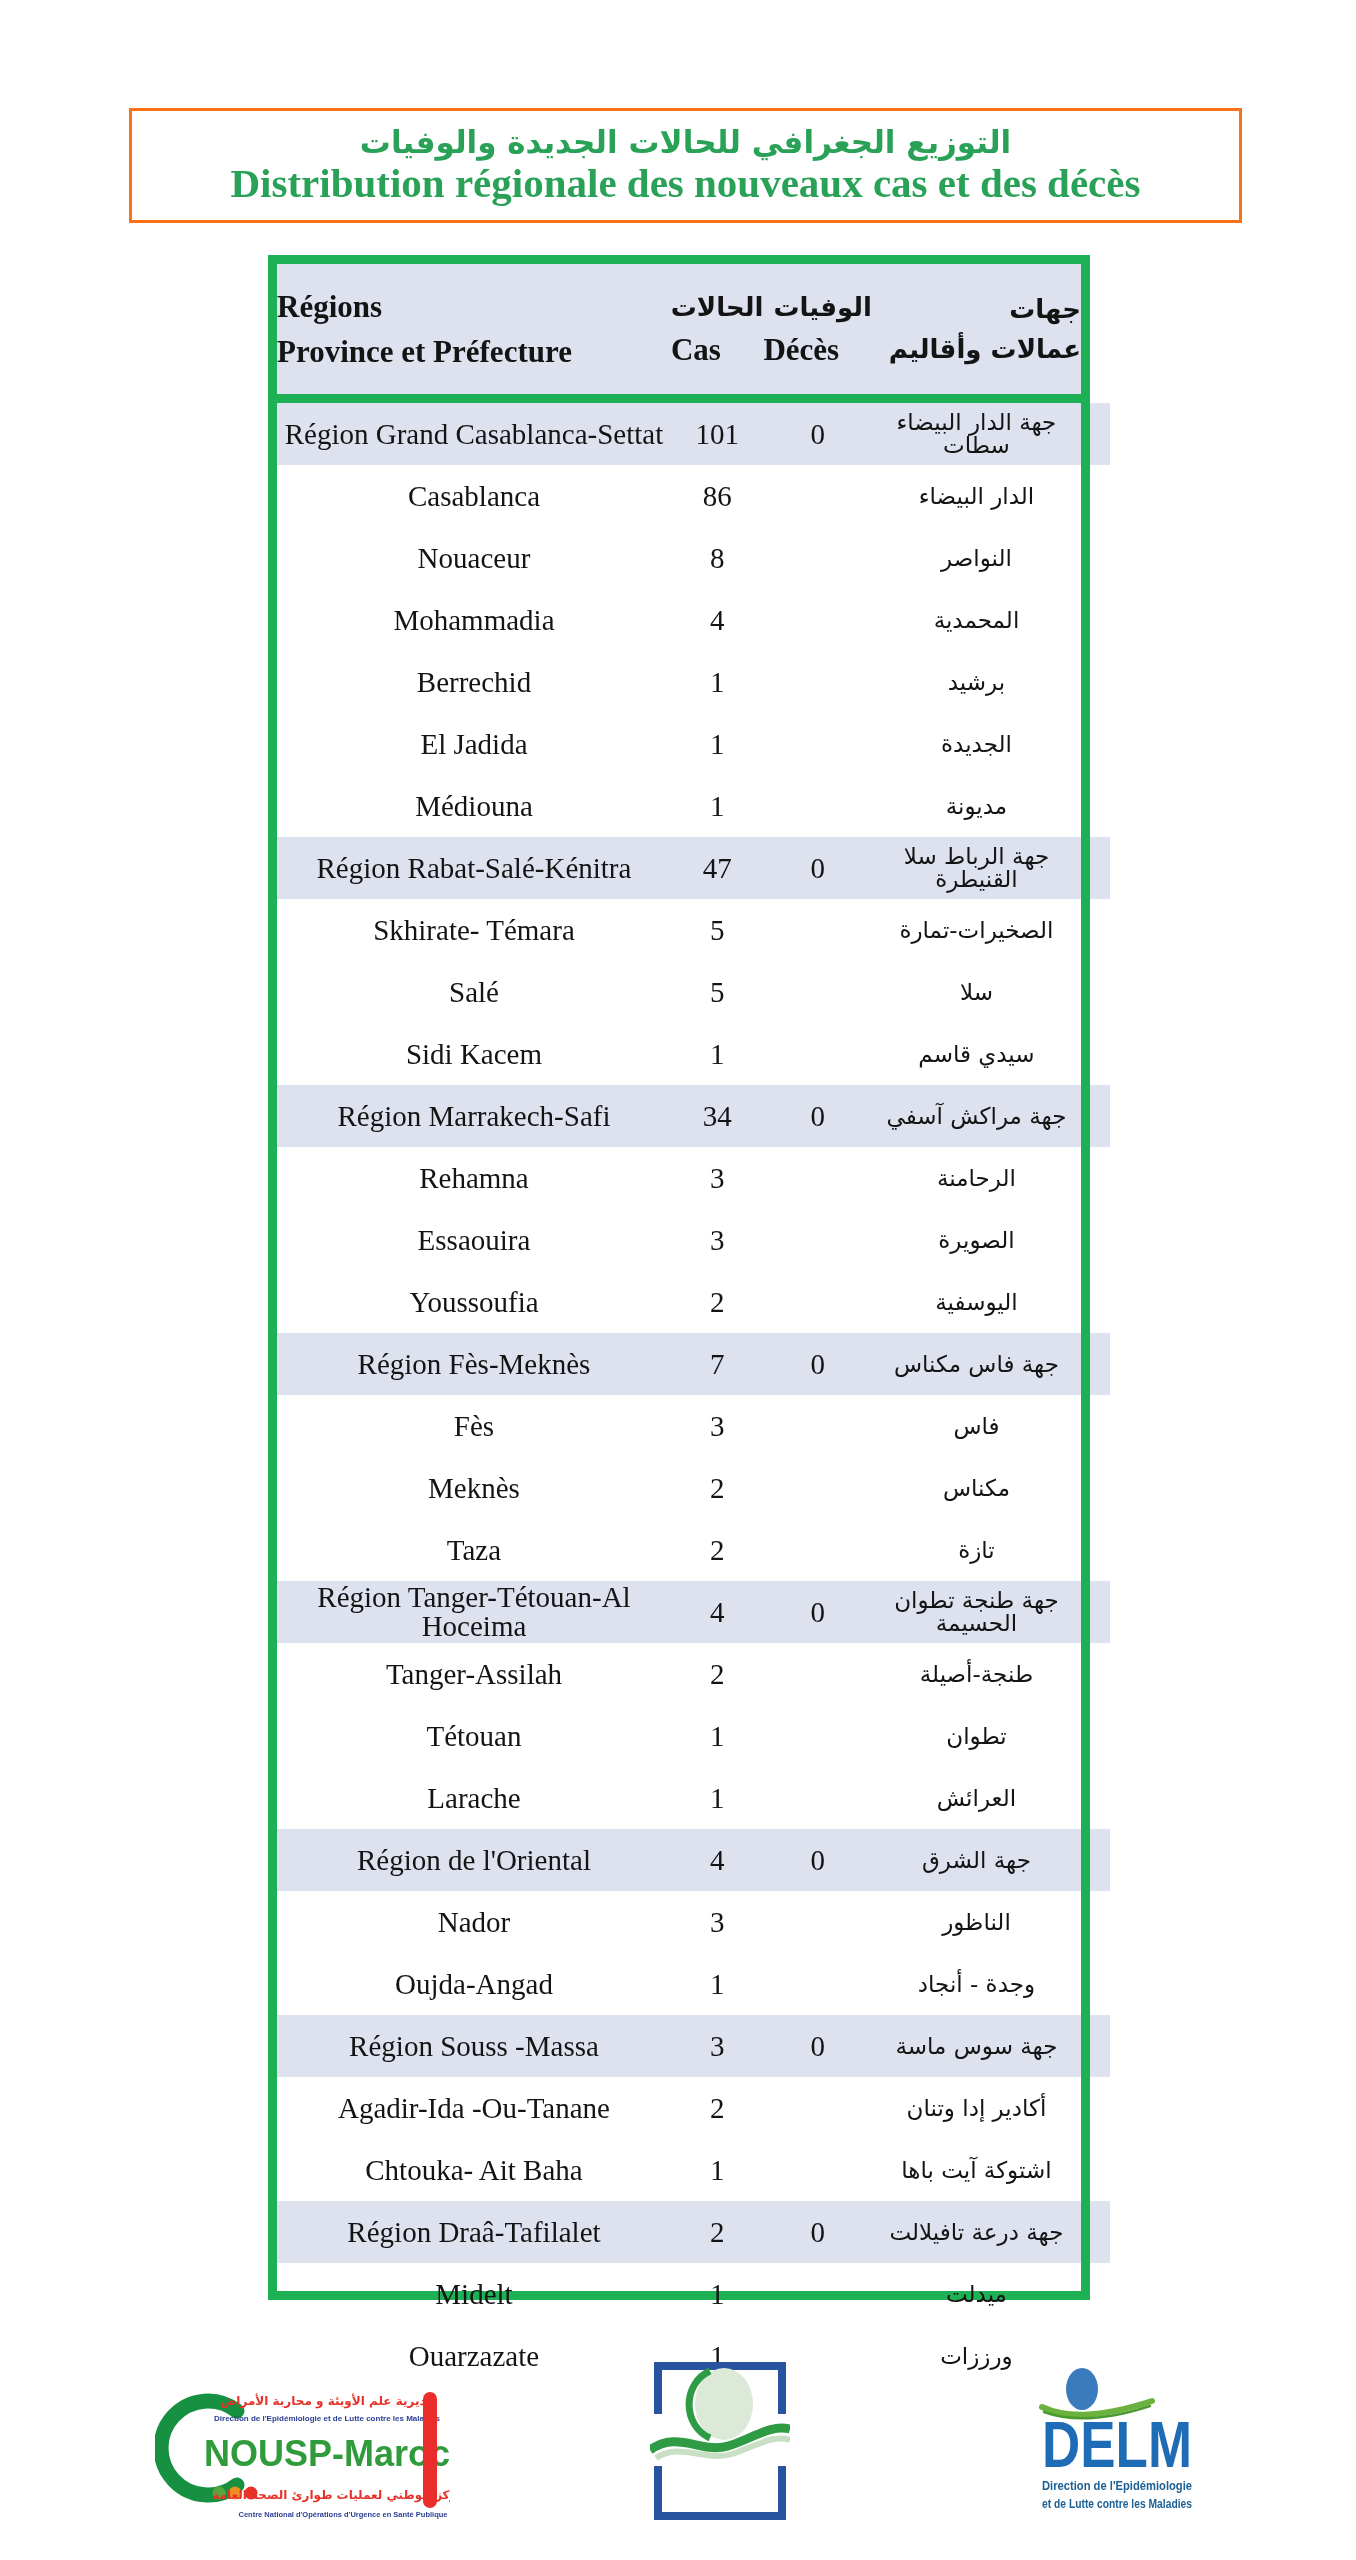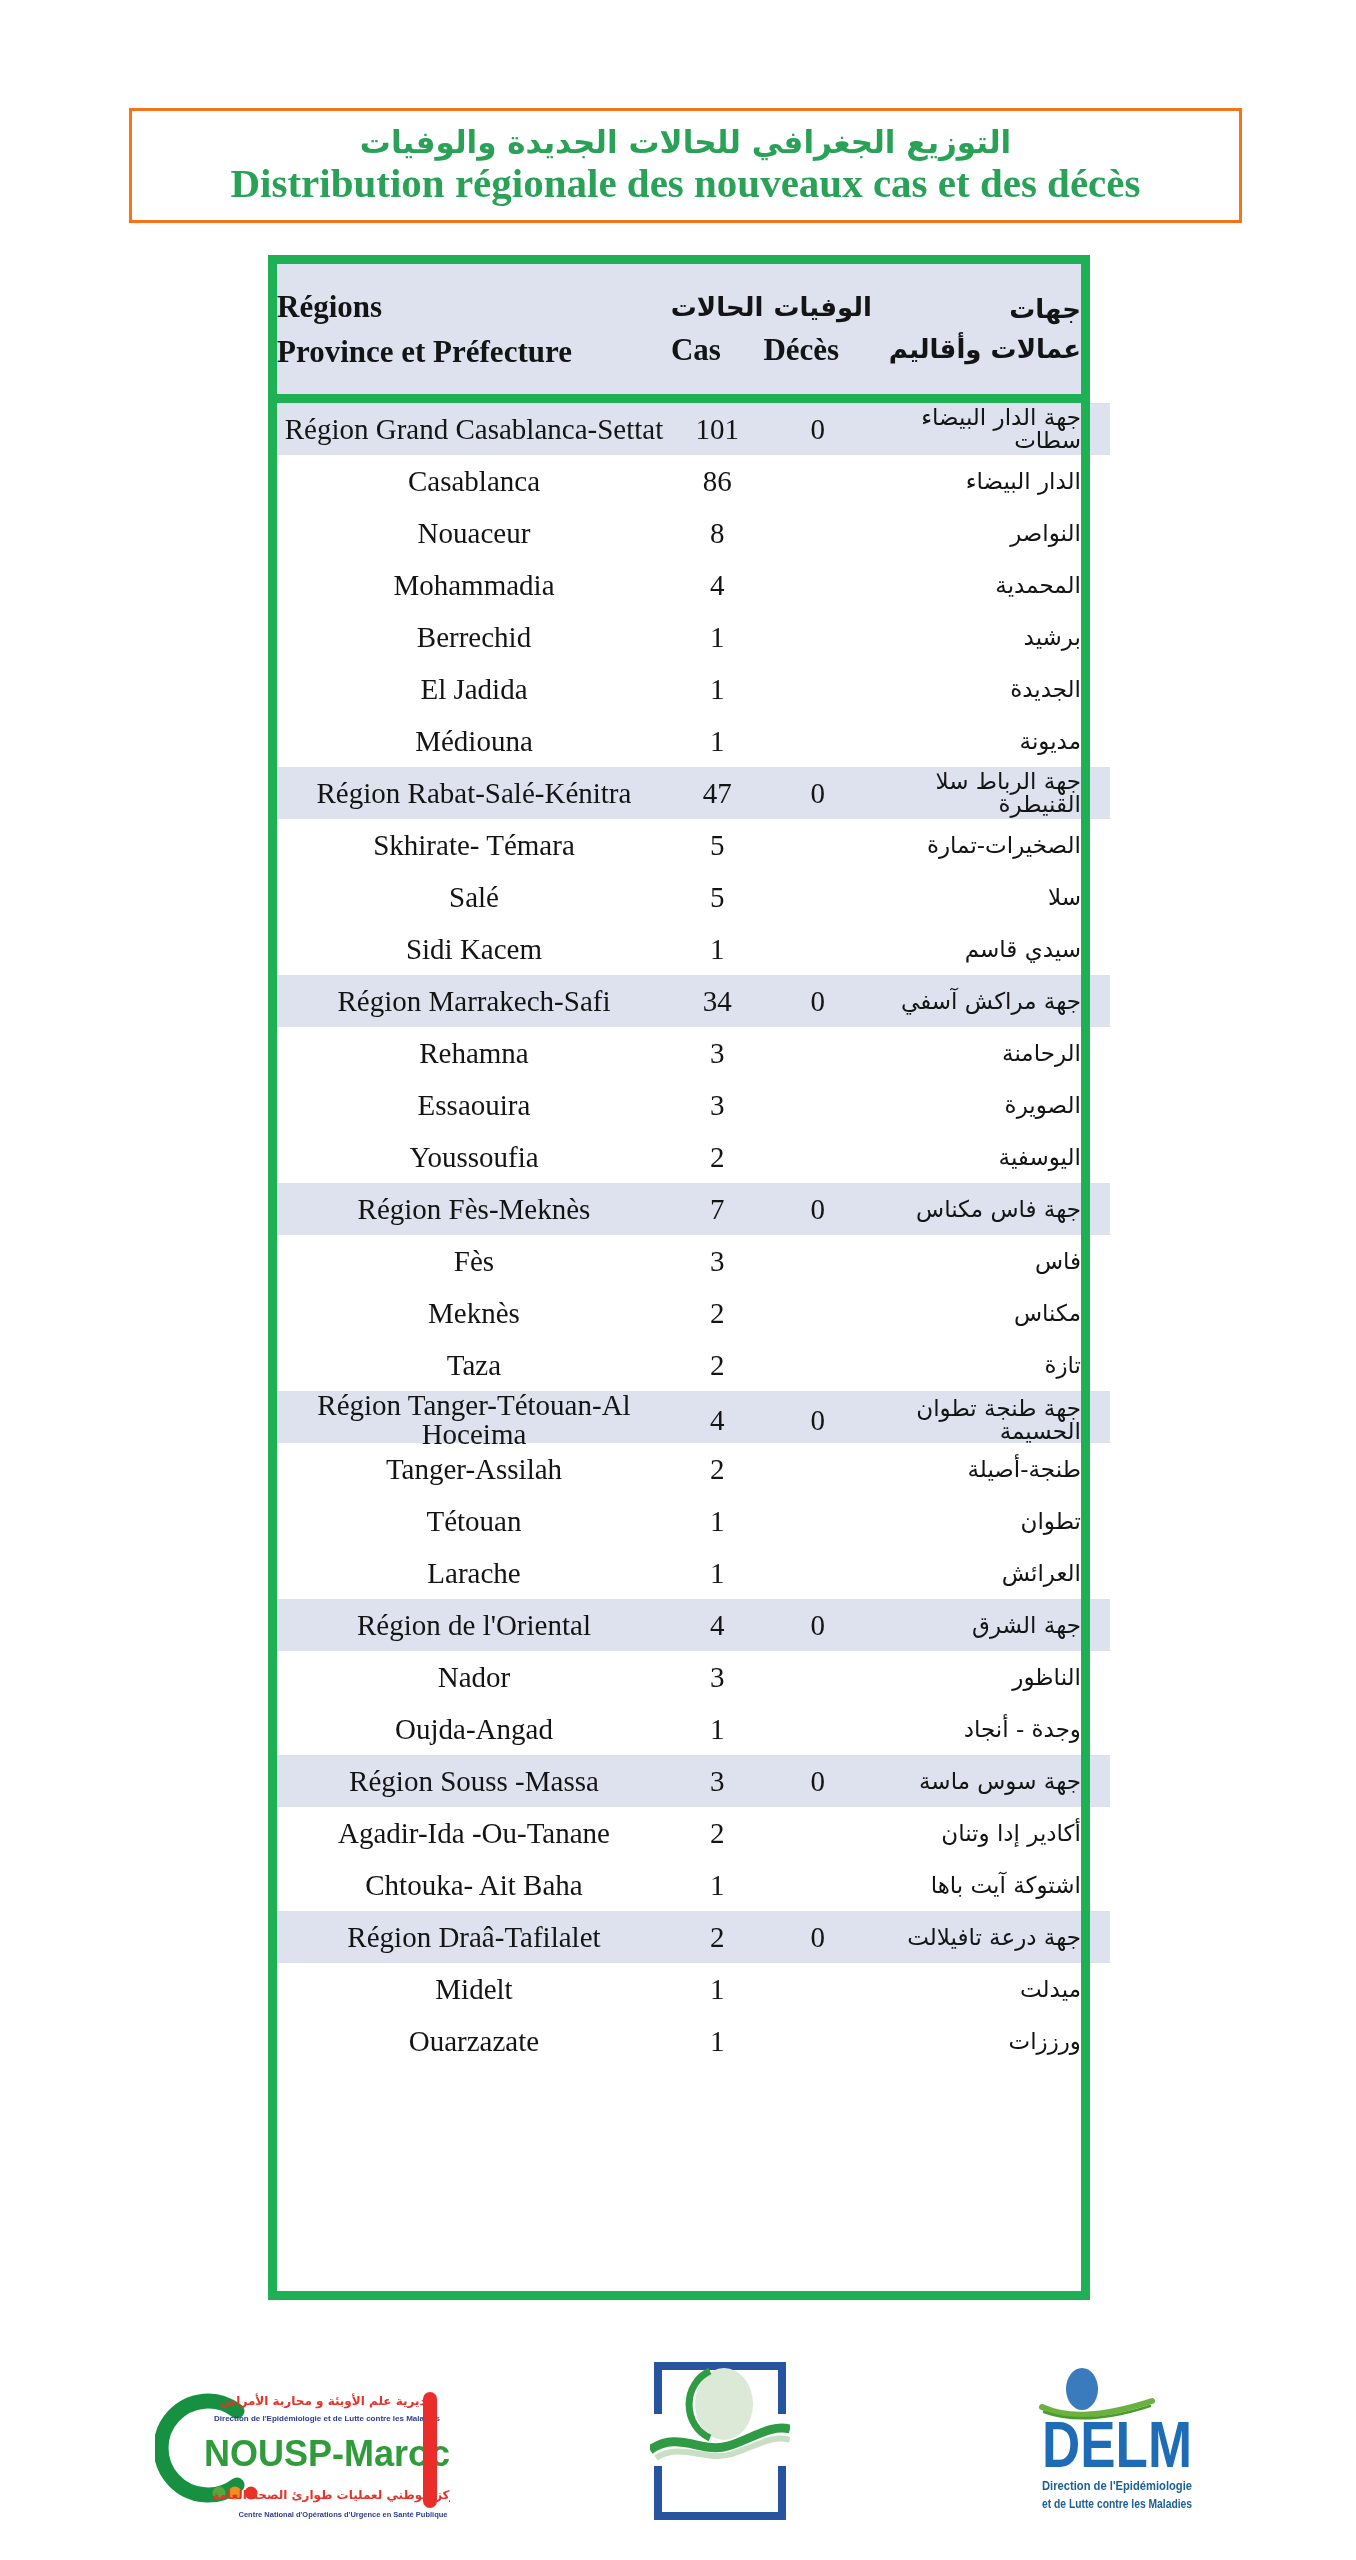--- a/index.html
+++ b/index.html
@@ -27,27 +27,27 @@
   .thead{position:relative;height:130px;background:var(--band);
     border-bottom:9px solid var(--green-border);box-sizing:content-box;
     display:grid;grid-template-columns:49% 11.5% 13.5% 26%;align-items:center;}
   .thead::after{content:"";position:absolute;right:-29px;top:0;height:100%;width:20px;background:transparent;}
   .hcell{display:flex;flex-direction:column;justify-content:center;gap:14px;}
   .h-fr{font-weight:bold;font-size:31px;line-height:1;}
   .h-ar{font-family:"DejaVu Sans",sans-serif;font-weight:bold;font-size:26px;line-height:1;direction:rtl;}
 
   .rows{position:relative;}
   .row{position:relative;display:grid;grid-template-columns:49% 11.5% 13.5% 26%;
-    height:52px;align-items:center;}
+    height:62px;align-items:center;}
   .row.region{background:var(--band);}
   .row.region::after{content:"";position:absolute;right:-29px;top:0;height:100%;width:20px;
     background:var(--band);}
   .c-name{font-size:29px;text-align:center;line-height:1;}
   .c-num{font-size:29px;text-align:center;line-height:1;}
-  .c-ar{font-family:"DejaVu Sans",sans-serif;font-size:23px;
+  .c-ar{font-family:"DejaVu Sans",sans-serif;font-size:23px;text-align:center;
     direction:rtl;line-height:1;}
 
   
   .logo{position:absolute;}
   .logo-nousp{left:155px;top:2382px;}
   .logo-ministry{left:650px;top:2358px;}
   .logo-delm{left:1038px;top:2363px;}
   svg text{user-select:none;}
 </style>
 </head>

